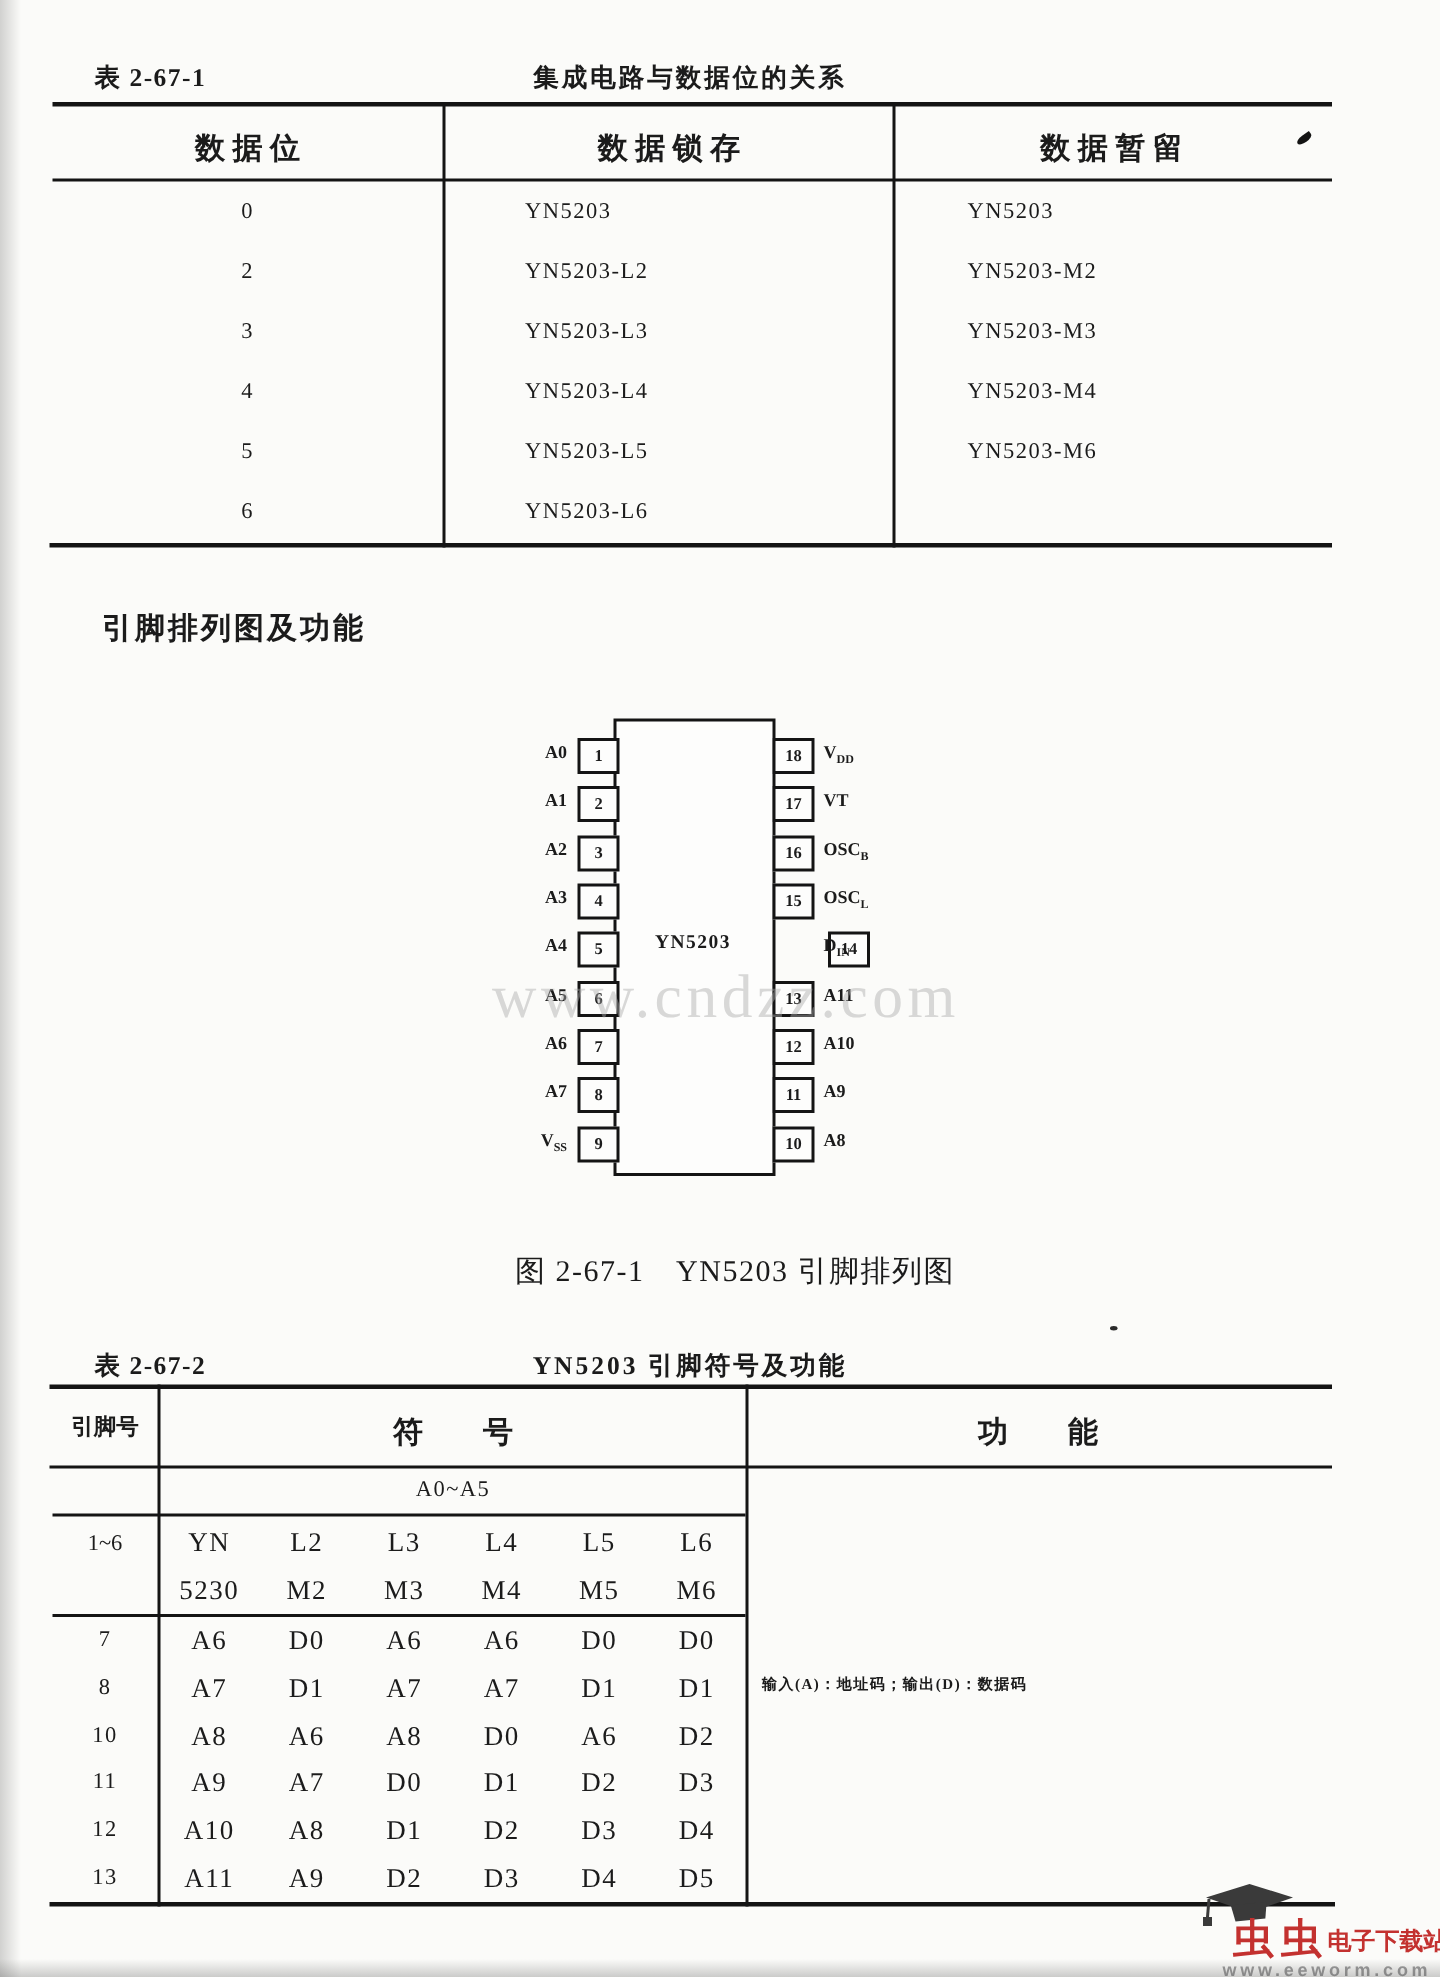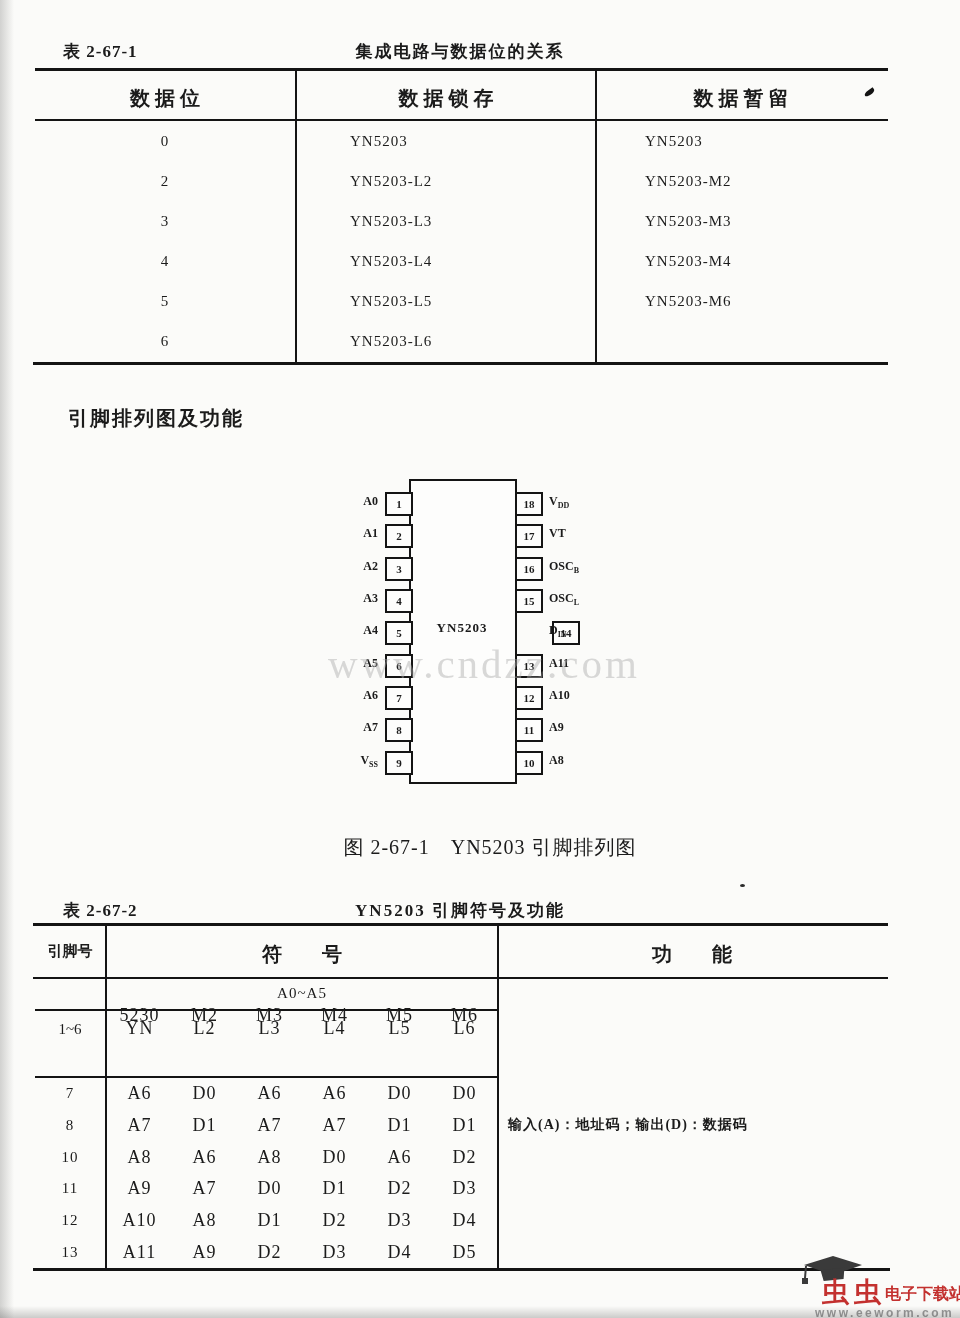--- a/index.html
+++ b/index.html
@@ -27,21 +27,21 @@
   .pin-box{position:absolute;top:0;width:24px;height:20px;border:2px solid #141414;
     display:flex;align-items:center;justify-content:center;
     font-size:11px;font-weight:700;background:#fdfdfc;}
   .pin-label{position:absolute;top:2px;font-size:12px;font-weight:700;white-space:nowrap;}
   .pin-label sub{font-size:8px;font-weight:700;}
   .watermark{position:absolute;font-size:41px;color:rgba(170,170,170,0.45);
     letter-spacing:3px;font-weight:400;pointer-events:none;white-space:pre;}
   .caption{font-size:20px;letter-spacing:1px;text-align:center;white-space:pre;}
   .grid6c{display:grid;grid-template-columns:repeat(6,1fr);}
   .grid6c .cell{display:flex;align-items:center;justify-content:center;font-size:18px;letter-spacing:1px;}
-  .fn-text{font-size:14px;letter-spacing:1px;font-weight:700;white-space:pre;}
+  .fn-text{font-size:10px;letter-spacing:1px;font-weight:700;white-space:pre;}
   
   .edge-left{position:absolute;left:0;top:0;width:14px;height:1318px;
     background:linear-gradient(to right,rgba(60,60,60,0.22),rgba(60,60,60,0));}
   .edge-bottom{position:absolute;left:0;top:1306px;width:960px;height:12px;
     background:linear-gradient(to bottom,rgba(60,60,60,0),rgba(60,60,60,0.25));}
   .ink-blot{position:absolute;width:11px;height:5px;background:#141414;
     border-radius:60% 0 60% 60%;transform:rotate(-35deg);}
   .speck{position:absolute;width:5px;height:3px;background:#2a2a2a;border-radius:50%;}
   
   .brand{position:absolute;font-size:27px;font-weight:700;letter-spacing:5px;white-space:nowrap;}
@@ -197,21 +197,21 @@
 <div class="abs" style="left:107px;top:985px;width:390px;text-align:center;font-size:15px;letter-spacing:1px;">A0~A5</div>
 
 <div class="abs grid6c" style="left:107px;top:1012px;width:390px;height:32px;">
   <div class="cell">YN</div>
   <div class="cell">L2</div>
   <div class="cell">L3</div>
   <div class="cell">L4</div>
   <div class="cell">L5</div>
   <div class="cell">L6</div>
 </div>
-<div class="abs grid6c" style="left:107px;top:999px;width:390px;height:32px;">
+<div class="abs grid6c" style="left:107px;top:1044px;width:390px;height:32px;">
   <div class="cell">5230</div>
   <div class="cell">M2</div>
   <div class="cell">M3</div>
   <div class="cell">M4</div>
   <div class="cell">M5</div>
   <div class="cell">M6</div>
 </div>
 
 <div class="abs grid6r" style="left:35px;top:1078px;width:70px;height:190px;">
   <div class="cell center">7</div>

